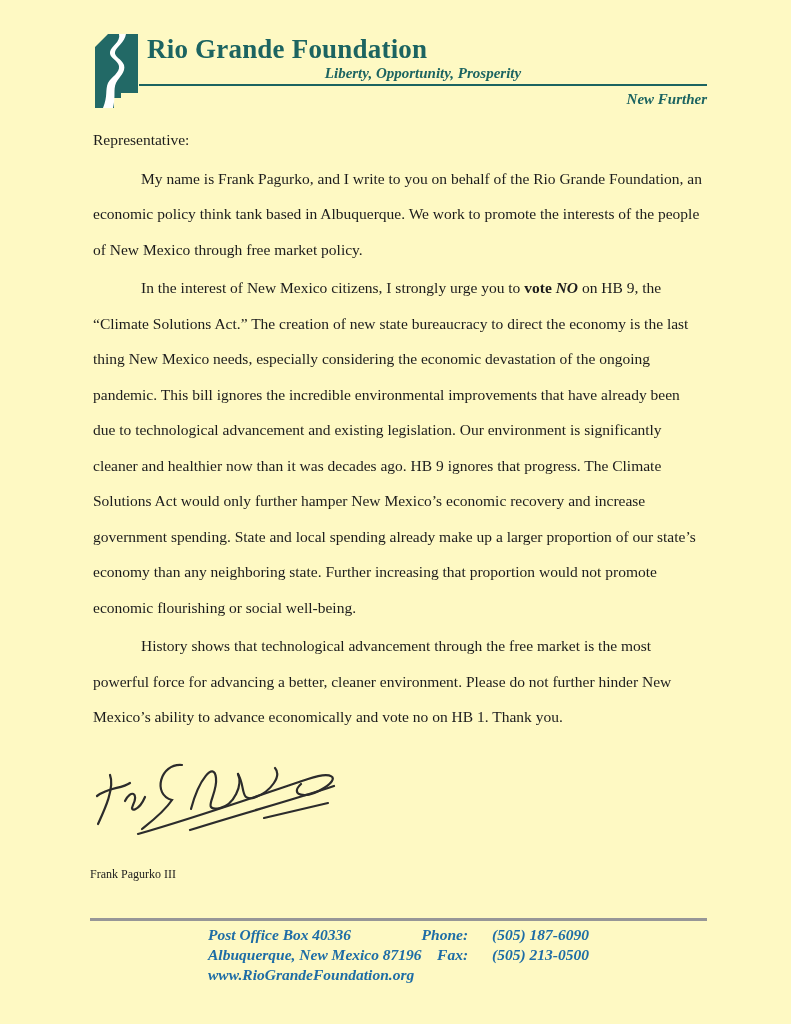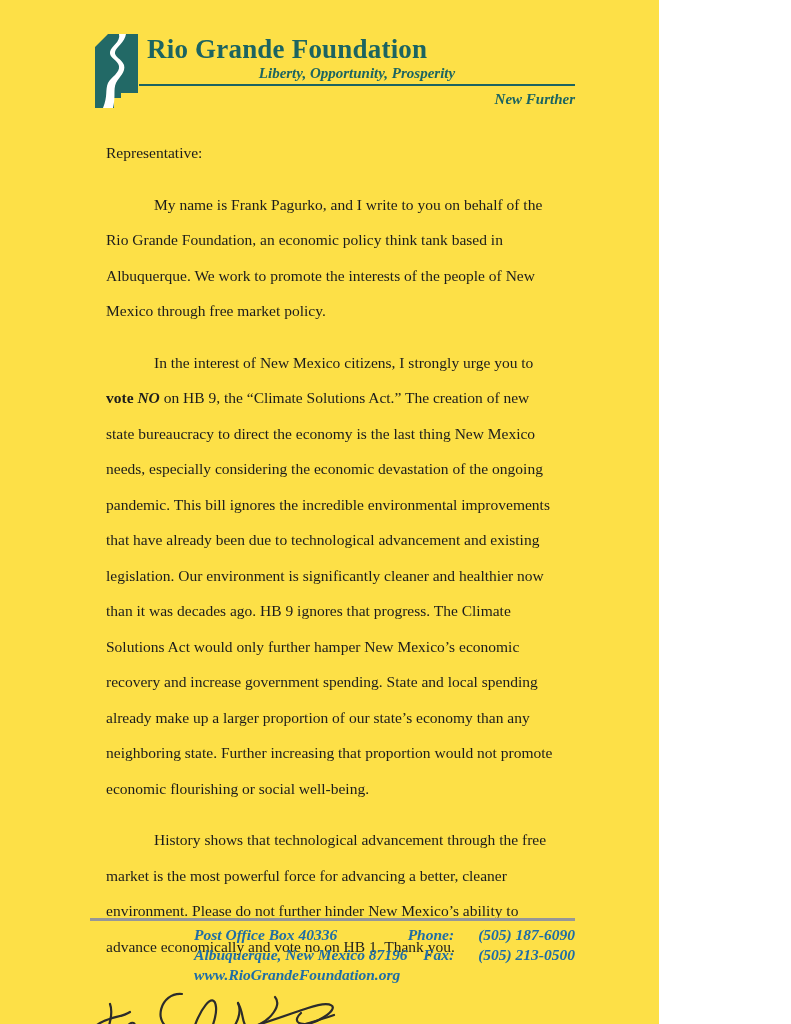--- a/index.html
+++ b/index.html
@@ -1,19 +1,19 @@
 <!DOCTYPE html>
 <html><head>
 <meta charset="utf-8">
 <style>
   html,body{margin:0;padding:0;background:#ffffff;}
   .page{
     position:relative;
-    width:659px;height:1024px;
-    background:#fde047;
+    width:791px;height:1024px;
+    background:#fef9c3;
     font-family:"Liberation Serif","DejaVu Serif",serif;
     color:#1c1c1c;
     overflow:hidden;
   }
   .content{
     position:absolute;left:90px;right:84px;top:0;
   }
   
   .letterhead{position:relative;height:86px;margin-top:33px;}
   .logo{position:absolute;left:2px;top:0;width:47px;height:77px;}
@@ -32,39 +32,39 @@
     font-size:15px;font-weight:bold;font-style:italic;color:#1c6461;
     white-space:nowrap;
   }
   .region{
     position:absolute;right:0;top:58px;
     font-size:15px;font-weight:bold;font-style:italic;color:#1c6461;
   }
   
   .letter-body{margin:0;}
   .letter-body p{
-    margin:16px;
+    margin:3px;
     font-size:15.5px;
     line-height:35.5px;
     color:#1c1c1c;
   }
   .letter-body p.indent{text-indent:48px;}
   .b{font-weight:bold;}
   .bi{font-weight:bold;font-style:italic;}
   
   .signature{display:block;margin:16px 0 0 4px;width:248px;height:85px;}
   .signer-name{
     margin-top:31px;
     font-size:12px;color:#1c1c1c;
   }
   
   .footer{position:absolute;left:90px;right:84px;top:918px;}
   .footer-divider{height:3px;background:#979797;}
   .footer-row{
-    display:flex;justify-content:flex-end;
+    display:flex;justify-content:center;
     padding-top:4px;
     color:#1e6da6;font-weight:bold;font-style:italic;
     font-size:15.5px;line-height:20px;
   }
   .footer-contact{text-align:right;}
   .contact-line{display:flex;justify-content:flex-end;gap:24px;}
 </style>
 </head>
 <body>
 

